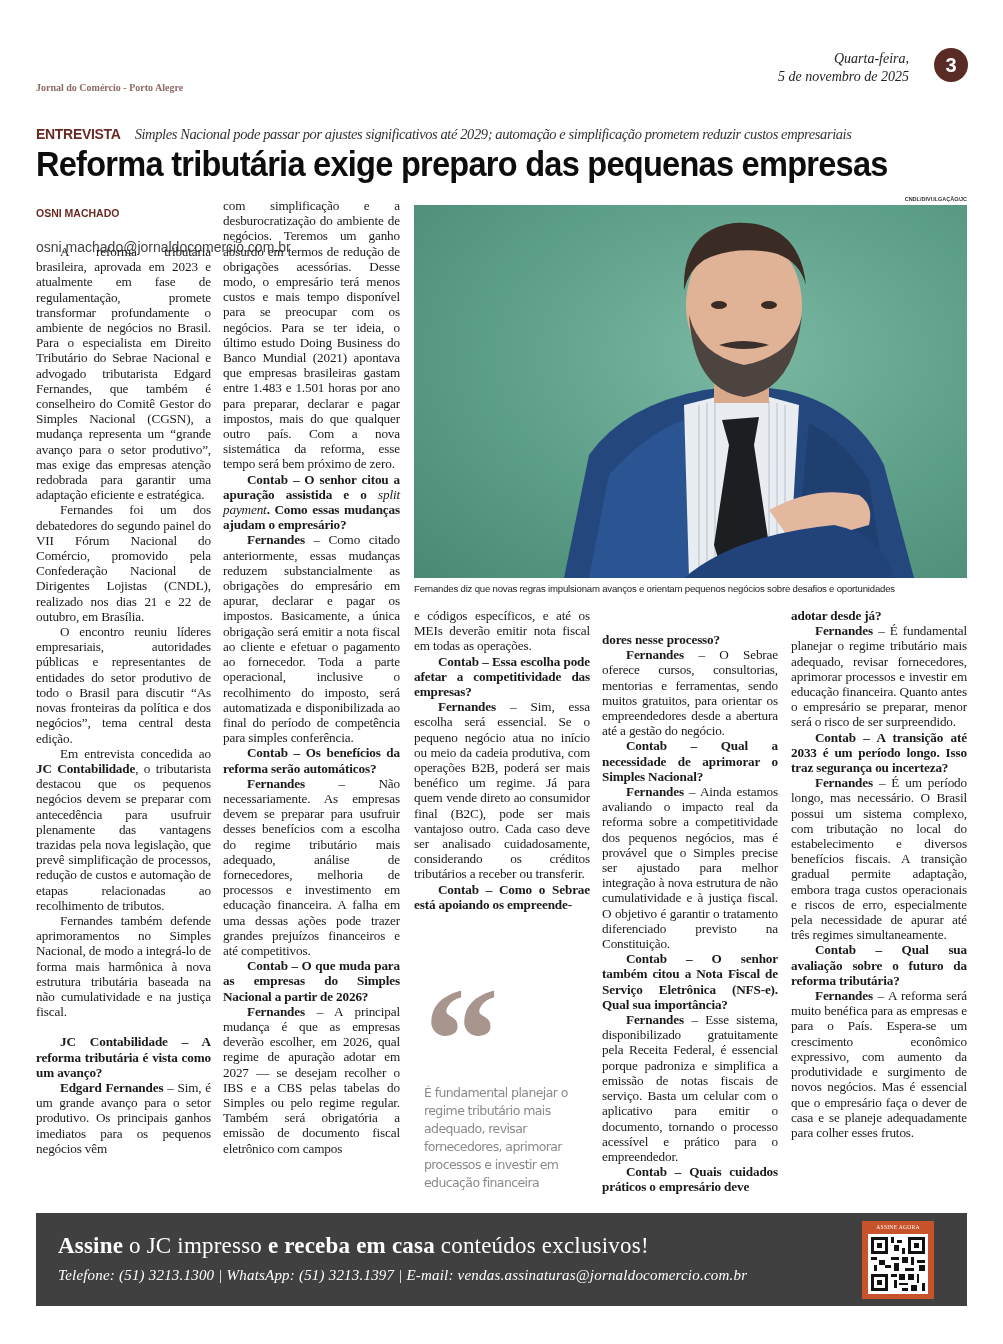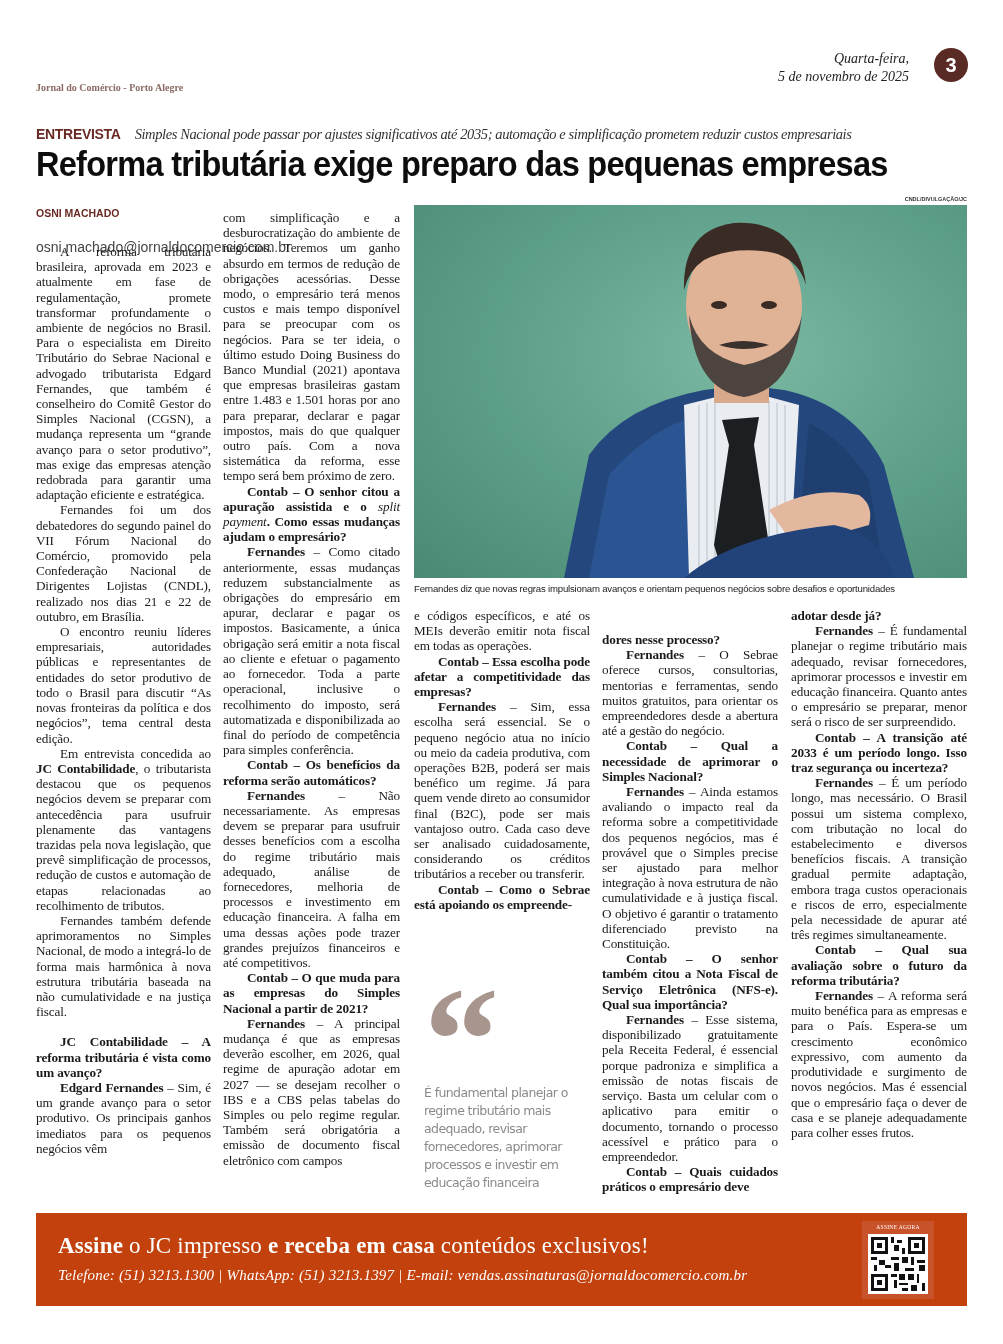--- a/index.html
+++ b/index.html
@@ -33,21 +33,21 @@
   .col .gap { height: 15px; }
 
   .photo { position: absolute; left: 414px; top: 205px; width: 553px; height: 373px; background: radial-gradient(ellipse at 60% 40%, #7ab8a2 0%, #5d9e88 55%, #4a8a74 100%); overflow: hidden; }
   .photo-credit { position: absolute; right: 36px; top: 196px; font-family: "Liberation Sans", sans-serif; font-size: 5.5px; font-weight: bold; color: #333; }
   .caption { position: absolute; left: 414px; top: 583px; width: 560px; font-family: "Liberation Sans", sans-serif; font-size: 9.6px; color: #222; letter-spacing: -0.2px; white-space: nowrap; }
 
   .pullquote { position: absolute; left: 424px; top: 985px; width: 150px; }
   .pq-mark { font-family: "Liberation Serif", serif; font-weight: bold; color: #a8958e; font-size: 150px; line-height: 110px; height: 95px; overflow: hidden; letter-spacing: -8px; }
   .pq-text { margin-top: 4px; font-family: "DejaVu Sans", sans-serif; font-size: 12.5px; line-height: 18px; color: #8a8a8a; letter-spacing: -0.6px; }
 
-  .banner { position: absolute; left: 36px; top: 1213px; width: 931px; height: 93px; background: #c2410c; }
+  .banner { position: absolute; left: 36px; top: 1213px; width: 931px; height: 93px; background: #404040; }
   .banner-line1 { position: absolute; left: 22px; top: 20px; font-family: "Liberation Serif", serif; font-size: 23px; color: #fff; white-space: nowrap; letter-spacing: 0.2px; }
   .banner-line1 b { font-weight: bold; }
   .banner-line2 { position: absolute; left: 22px; top: 54px; font-family: "Liberation Serif", serif; font-size: 15px; color: #fff; white-space: nowrap; letter-spacing: 0.2px; font-style: italic; }
   .qr-box { position: absolute; left: 826px; top: 8px; width: 72px; height: 78px; background: #c8532a; }
   .qr-label { font-family: "Liberation Serif", serif; font-size: 5.5px; color: #fff; text-align: center; margin-top: 3px; letter-spacing: 0.3px; }
   .qr { position: absolute; left: 6px; top: 13px; width: 60px; height: 60px; background: #fff; }
 </style>
 </head>
 <body>
 
@@ -55,47 +55,47 @@
   <div class="mh-left">Jornal do Comércio - Porto Alegre</div>
   <div class="mh-date">
     <div>Quarta-feira,</div>
     <div>5 de novembro de 2025</div>
   </div>
   <div class="page-num">3</div>
 </header>
 
 <div class="kicker-row">
   <span class="kicker">ENTREVISTA</span>
-  <span class="kicker-sub">Simples Nacional pode passar por ajustes significativos até 2035; automação e simplificação prometem reduzir custos empresariais</span>
+  <span class="kicker-sub">Simples Nacional pode passar por ajustes significativos até 2029; automação e simplificação prometem reduzir custos empresariais</span>
 </div>
 <h1 class="headline">Reforma tributária exige preparo das pequenas empresas</h1>
 
 <div class="byline">
   <div class="byline-name">OSNI MACHADO</div>
   <div class="byline-email">osni.machado@jornaldocomercio.com.br</div>
 </div>
 
 <div class="col" style="left:36px; top:244px; width:175px;">
   <p>A reforma tributária brasileira, aprovada em 2023 e atualmente em fase de regulamentação, promete transformar profundamente o ambiente de negócios no Brasil. Para o especialista em Direito Tributário do Sebrae Nacional e advogado tributarista Edgard Fernandes, que também é conselheiro do Comitê Gestor do Simples Nacional (CGSN), a mudança representa um “grande avanço para o setor produtivo”, mas exige das empresas atenção redobrada para garantir uma adaptação eficiente e estratégica.</p>
   <p>Fernandes foi um dos debatedores do segundo painel do VII Fórum Nacional do Comércio, promovido pela Confederação Nacional de Dirigentes Lojistas (CNDL), realizado nos dias 21 e 22 de outubro, em Brasília.</p>
   <p>O encontro reuniu líderes empresariais, autoridades públicas e representantes de entidades do setor produtivo de todo o Brasil para discutir “As novas fronteiras da política e dos negócios”, tema central desta edição.</p>
   <p><span>Em entrevista concedida ao </span><b>JC Contabilidade</b><span>, o tributarista destacou que os pequenos negócios devem se preparar com antecedência para usufruir plenamente das vantagens trazidas pela nova legislação, que prevê simplificação de processos, redução de custos e automação de etapas relacionadas ao recolhimento de tributos.</span></p>
   <p>Fernandes também defende aprimoramentos no Simples Nacional, de modo a integrá-lo de forma mais harmônica à nova estrutura tributária baseada na não cumulatividade e na justiça fiscal.</p>
   <div class="gap"></div>
   <p class="q">JC Contabilidade – A reforma tributária é vista como um avanço?</p>
   <p><b>Edgard Fernandes</b><span> – Sim, é um grande avanço para o setor produtivo. Os principais ganhos imediatos para os pequenos negócios vêm</span></p>
 </div>
 
-<div class="col" style="left:223px; top:210px; width:177px;">
+<div class="col" style="left:223px; top:198px; width:177px;">
   <p class="noindent">com simplificação e a desburocratização do ambiente de negócios. Teremos um ganho absurdo em termos de redução de obrigações acessórias. Desse modo, o empresário terá menos custos e mais tempo disponível para se preocupar com os negócios. Para se ter ideia, o último estudo Doing Business do Banco Mundial (2021) apontava que empresas brasileiras gastam entre 1.483 e 1.501 horas por ano para preparar, declarar e pagar impostos, mais do que qualquer outro país. Com a nova sistemática da reforma, esse tempo será bem próximo de zero.</p>
   <p class="q"><span>Contab – O senhor citou a apuração assistida e o </span><i style="font-weight:normal">split payment</i><span>. Como essas mudanças ajudam o empresário?</span></p>
   <p><b>Fernandes</b><span> – Como citado anteriormente, essas mudanças reduzem substancialmente as obrigações do empresário em apurar, declarar e pagar os impostos. Basicamente, a única obrigação será emitir a nota fiscal ao cliente e efetuar o pagamento ao fornecedor. Toda a parte operacional, inclusive o recolhimento do imposto, será automatizada e disponibilizada ao final do período de competência para simples conferência.</span></p>
   <p class="q">Contab – Os benefícios da reforma serão automáticos?</p>
   <p><b>Fernandes</b><span> – Não necessariamente. As empresas devem se preparar para usufruir desses benefícios com a escolha do regime tributário mais adequado, análise de fornecedores, melhoria de processos e investimento em educação financeira. A falha em uma dessas ações pode trazer grandes prejuízos financeiros e até competitivos.</span></p>
-  <p class="q">Contab – O que muda para as empresas do Simples Nacional a partir de 2021?</p>
+  <p class="q">Contab – O que muda para as empresas do Simples Nacional a partir de 2026?</p>
   <p><b>Fernandes</b><span> – A principal mudança é que as empresas deverão escolher, em 2026, qual regime de apuração adotar em 2027 — se desejam recolher o IBS e a CBS pelas tabelas do Simples ou pelo regime regular. Também será obrigatória a emissão de documento fiscal eletrônico com campos</span></p>
 </div>
 
 <div class="photo-credit">CNDL/DIVULGAÇÃO/JC</div>
 <div class="photo">
   <svg width="553" height="373" viewBox="0 0 553 373">
 
     <path d="M150 373 L175 250 Q210 200 290 185 L330 180 L370 185 Q440 200 470 260 L500 373 Z" fill="#24487e"></path>
     <path d="M175 373 L195 270 Q230 230 270 215 L285 373 Z" fill="#2b5592"></path>
     <path d="M470 373 L455 275 Q430 235 395 218 L380 373 Z" fill="#1f3f70"></path>

